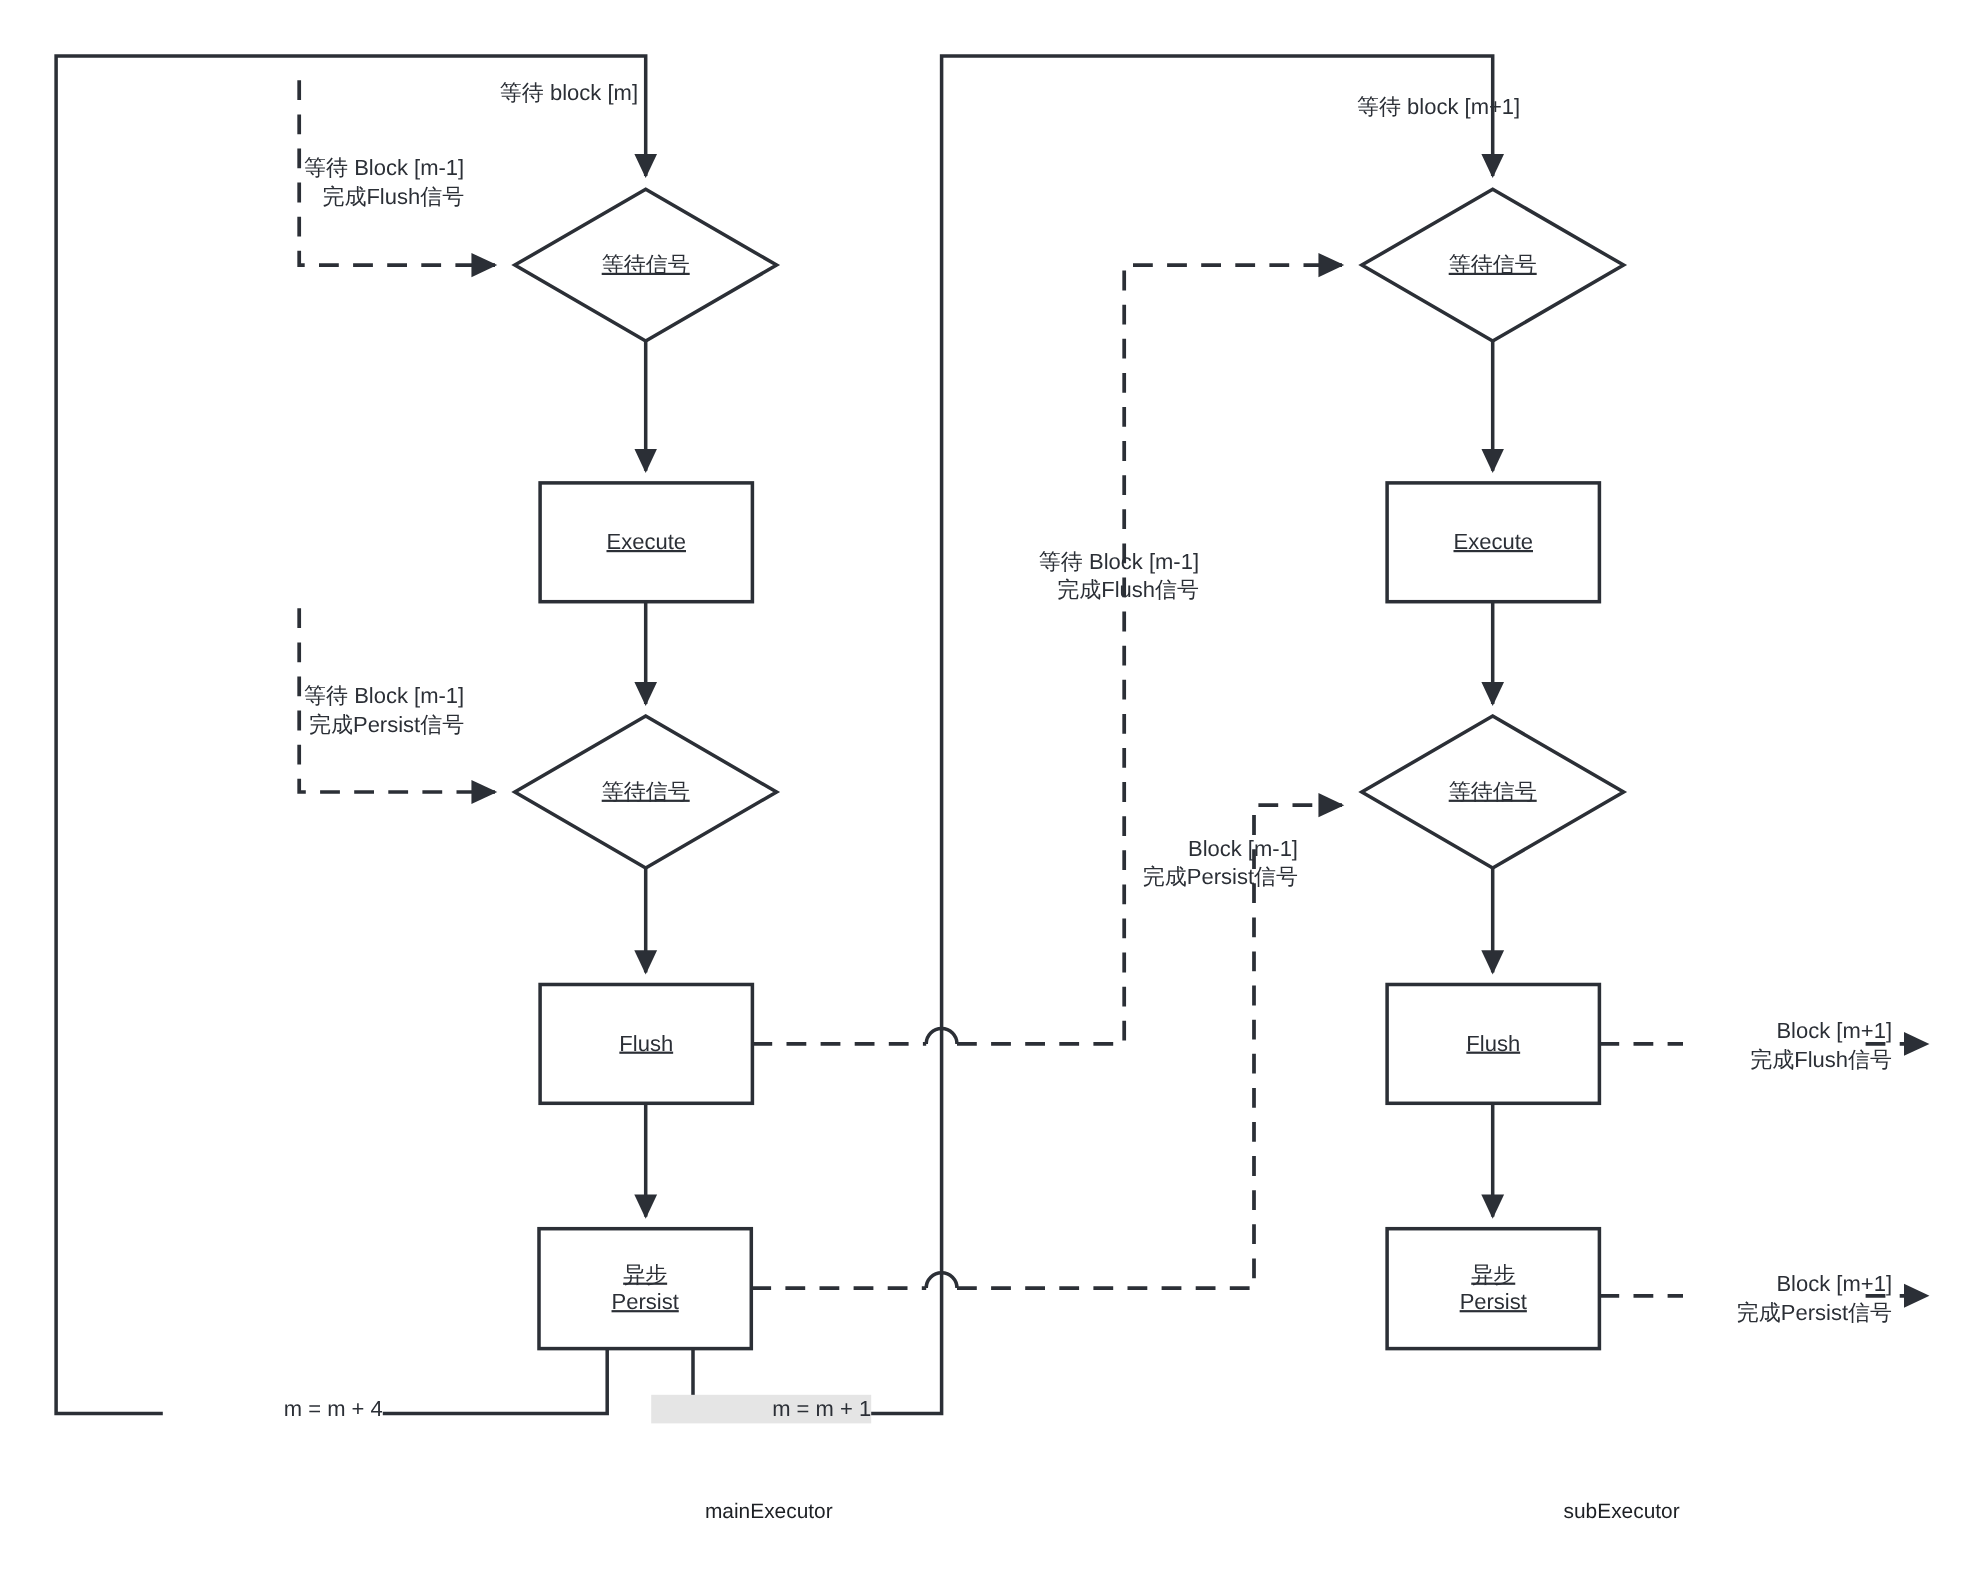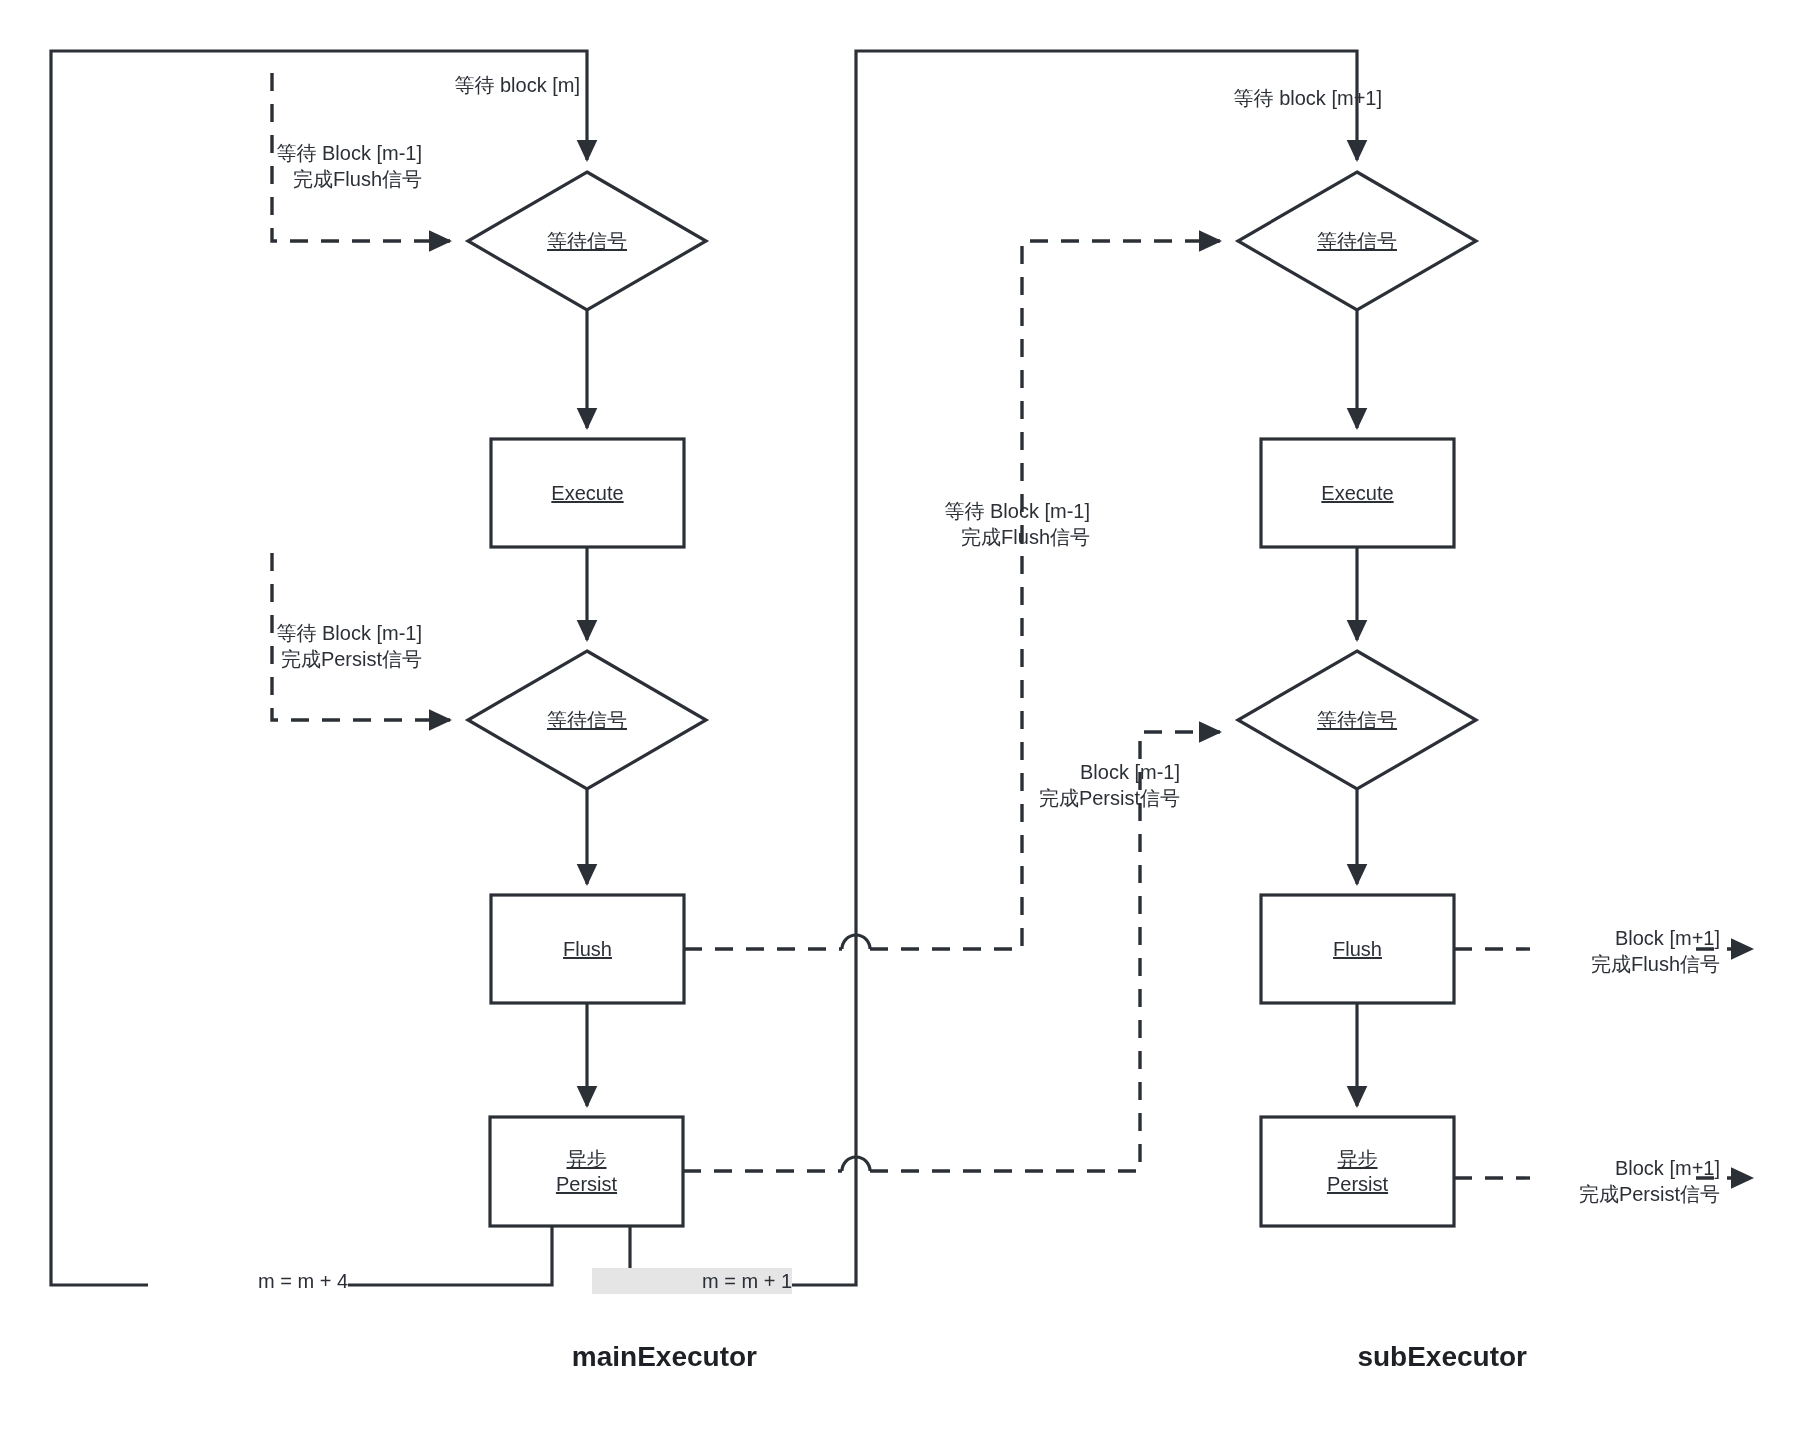--- a/index.html
+++ b/index.html
@@ -5,21 +5,21 @@
   html,body{margin:0;padding:0;background:#ffffff;}
   #root{position:relative;width:1797px;height:1446px;background:#ffffff;
         font-family:"Liberation Sans","DejaVu Sans",sans-serif;color:#2b2f36;}
   svg#wire{position:absolute;left:0;top:0;width:1797px;height:1446px;}
   .lbl{position:absolute;text-align:right;line-height:1.30;color:#2b2f36;
        font-family:"Liberation Sans","DejaVu Sans",sans-serif;white-space:pre;}
   .node-text{position:absolute;display:flex;align-items:center;justify-content:center;
        text-align:center;line-height:1.22;color:#2b2f36;pointer-events:none;}
   .edge-lbl{font-size:20px;}
   .node-lbl{font-size:20px;text-decoration:underline;}
-  .lane-lbl{font-size:28px;font-weight:bold;color:#1d2024;}
+  .lane-lbl{font-size:19px;font-weight:normal;color:#1d2024;margin-top:24px;}
   .ln{stroke:#2b2f36;fill:none;}
   .solid{stroke-width:3.2;stroke-linecap:butt;}
   .dash{stroke-width:3.4;stroke-dasharray:18 13;stroke-linecap:butt;}
   .boxfill{fill:#ffffff;stroke:#2b2f36;stroke-width:3.2;}
 </style>
 </head>
 <body>
 
 <div id="root">
 

